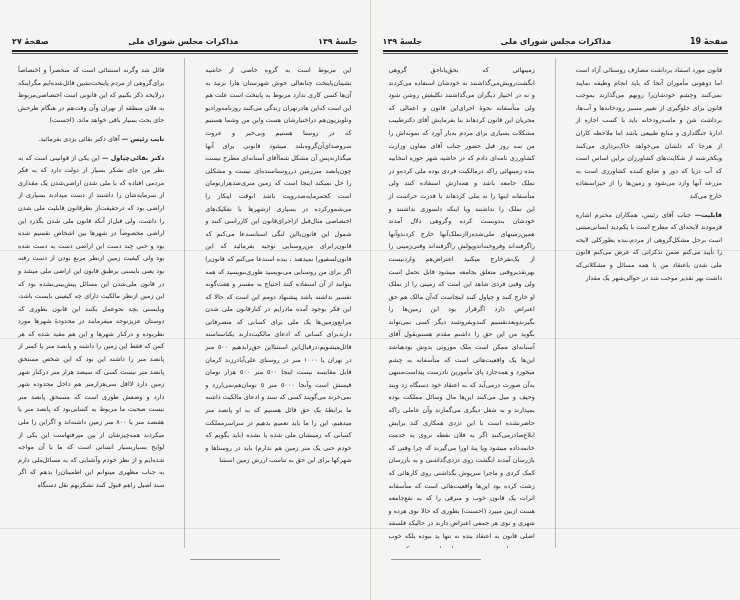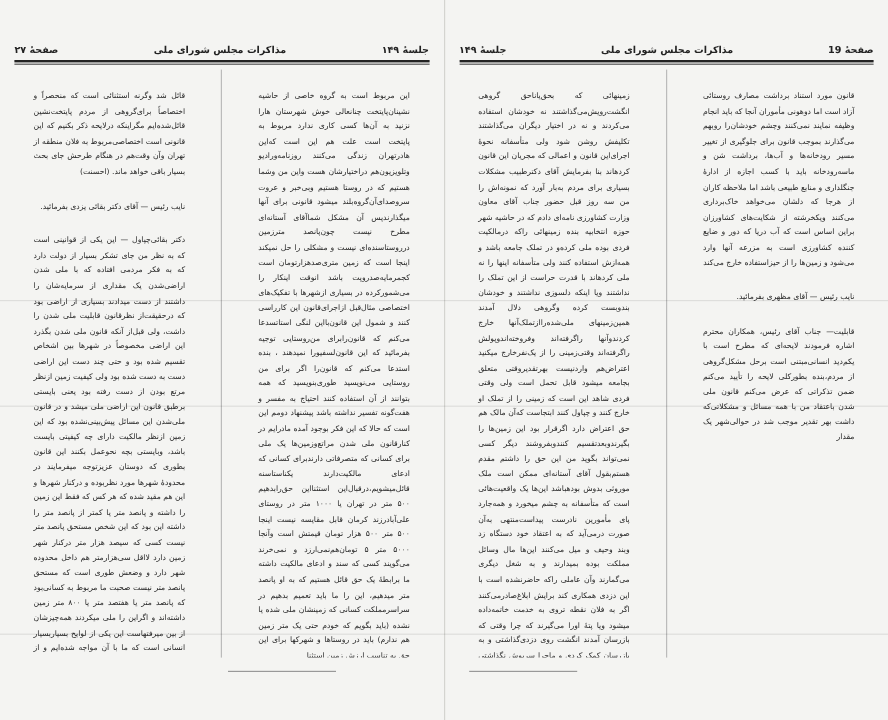--- a/index.html
+++ b/index.html
@@ -17,46 +17,42 @@
     position:absolute; top:34px; left:12px; right:12px; height:14px;
     display:flex; justify-content:space-between; align-items:center;
     direction:rtl; font-size:8px; font-weight:bold; color:#222;
   }
   .rule { position:absolute; top:50px; left:12px; right:12px; height:2px; background:#222; }
   .rule.thin { top:53px; height:1px; background:#555; }
   .cols { position:absolute; top:58px; left:12px; right:12px; bottom:52px;
           display:flex; flex-direction:row-reverse; gap:14px; }
   .col { flex:1; direction:rtl; text-align:justify; font-size:6.4px; line-height:12.6px;
          color:#262626; overflow:hidden; }
-  .col p { margin:16px; }
-  .col .speaker { font-weight:normal; }
+  .col p { margin:6px; }
+  .col .speaker { font-weight:bold; }
   .divider { width:1px; background:#bbb; }
   .scanline { position:absolute; left:0; right:0; height:1px; background:rgba(0,0,0,0.09); }
   .bottom-rule { position:absolute; bottom:40px; height:1px; background:#999; }
 </style>
 </head>
 <body>
 
 <div class="spread">
 
   <div class="page right">
     <div class="header">
       <span>صفحهٔ 19</span>
       <span>مذاکرات مجلس شورای ملی</span>
       <span>جلسهٔ ۱۴۹</span>
     </div>
     <div class="rule"></div>
     <div class="rule thin"></div>
     <div class="cols">
       <div class="col">
         <p>قانون مورد استناد برداشت مصارف روستائی آزاد است اما دوهونی مأموران آنجا که باید انجام وظیفه نمایند نمی‌کنند وچشم خودشان‌را روبهم می‌گذارند بموجب قانون برای جلوگیری از تغییر مسیر رودخانه‌ها و آب‌ها، برداشت شن و ماسه‌رودخانه باید با کسب اجازه از ادارهٔ جنگلداری و منابع طبیعی باشد اما ملاحظه کاران از هرجا که دلشان می‌خواهد خاک‌برداری می‌کنند ویکخرشته از شکایت‌های کشاورزان براین اساس است که آب دریا که دور و ضایع کننده کشاورزی است به مزرعه آنها وارد می‌شود و زمین‌ها را از حیزاستفاده خارج می‌کند</p>
-        <p>
-          <span class="speaker">نایب رئیس —</span>
-          <span>آقای مظهری بفرمائید.</span>
-        </p>
         <p>
           <span class="speaker">قابلیت—</span>
           <span>جناب آقای رئیس، همکاران محترم اشاره فرمودند لایحه‌ای که مطرح است با یکم‌دید انسانی‌مبتنی است برحل مشکل‌گروهی از مردم،بنده بطورکلی لایحه را تأیید می‌کنم ضمن تذکراتی که عرض می‌کنم قانون ملی شدن باعتقاد من با همه مسائل و مشکلاتی‌که داشت بهر تقدیر موجب شد در حوالی‌شهر یک مقدار</span>
         </p>
       </div>
       <div class="divider"></div>
       <div class="col">
         <p>زمینهائی که بحق‌یاناحق گروهی انگشت‌رویش‌می‌گذاشتند نه خودشان استفاده می‌کردند و نه در اختیار دیگران می‌گذاشتند تکلیفش روشن شود ولی متأسفانه نحوهٔ اجرای‌این قانون و اعمالی که مجریان این قانون کردهاند بنا بفرمایش آقای دکترطبیب مشکلات بسیاری برای مردم به‌بار آورد که نمونه‌اش را من سه روز قبل حضور جناب آقای معاون وزارت کشاورزی نامه‌ای دادم که در حاشیه شهر حوزه انتخابیه بنده زمینهائی راکه درمالکیت فردی بوده ملی کرده‌و در تملک جامعه باشد و همه‌ازش استفاده کنند ولی متأسفانه اینها را نه ملی کردهاند با قدرت حراست از این تملک را نداشتند ویا اینکه دلسوزی نداشتند و خودشان بندوبست کرده وگروهی دلال آمدند همین‌زمینهای ملی‌شده‌راازتملک‌آنها خارج کردندوآنها راگرفته‌اند وفروخته‌اندوپولش راگرفته‌اند وقتی‌زمینی را از یک‌نفرخارج میکنید اعتراض‌هم واردنیست بهرتقدیروقتی متعلق بجامعه میشود قابل تحمل است ولی وقتی فردی شاهد این است که زمینی را از تملک او خارج کنند و چپاول کنند ابتجاست که‌آن مالک هم حق اعتراض دارد اگرقرار بود این زمین‌ها را بگیرندوبعدتقسیم کنندوبفروشند دیگر کسی نمی‌تواند بگوید من این حق را داشتم مقدم هستم‌بقول آقای آستانه‌ای ممکن است ملک موروثی بدوش بودهباشد این‌ها یک واقعیت‌هائی است که متأسفانه به چشم میخورد و همه‌جارد پای مأمورین نادرست پیداست‌منتهی به‌آن صورت درمی‌آید که به اعتقاد خود دستگاه زد وبند وحیف و میل می‌کنند این‌ها مال وسائل مملکت بوده بمیدارند و به شغل دیگری می‌گمارند وآن عاملی راکه حاضرنشده است با این دزدی همکاری کند برایش ابلاغ‌صادرمی‌کنند اگر به فلان نقطه تروی به خدمت خاتمه‌داده میشود ویا پتهٔ اورا می‌گیرند که چرا وقتی که بازرسان آمدند انگشت روی دزدی‌گذاشتی و به بازرسان کمک کردی و ماجرا سرپوش نگذاشتی روی کارهائی که زشت کرده بود این‌ها واقعیت‌هائی است که متأسفانه اثرات یک قانون خوب و مترقی را که به نفع‌جامعه هست ازبین میبرد (احسنت) بطوری که حالا توی هرده و شهری و توی هر جمعی اعتراض دارند در حالیکه فلسفه اصلی قانون به اعتقاد بنده نه تنها بد نبوده بلکه خوب هم بوده است پس نحوه عمل طوری بوده که همه اعتراض دارند و نگرانند بنابراین برای اینکارباید فکری کردنست‌به‌این لایحه همانجائی که بنده‌ازگوشه و تنارشنیدم جناب آستانه‌ای</p>
       </div>
     </div>

